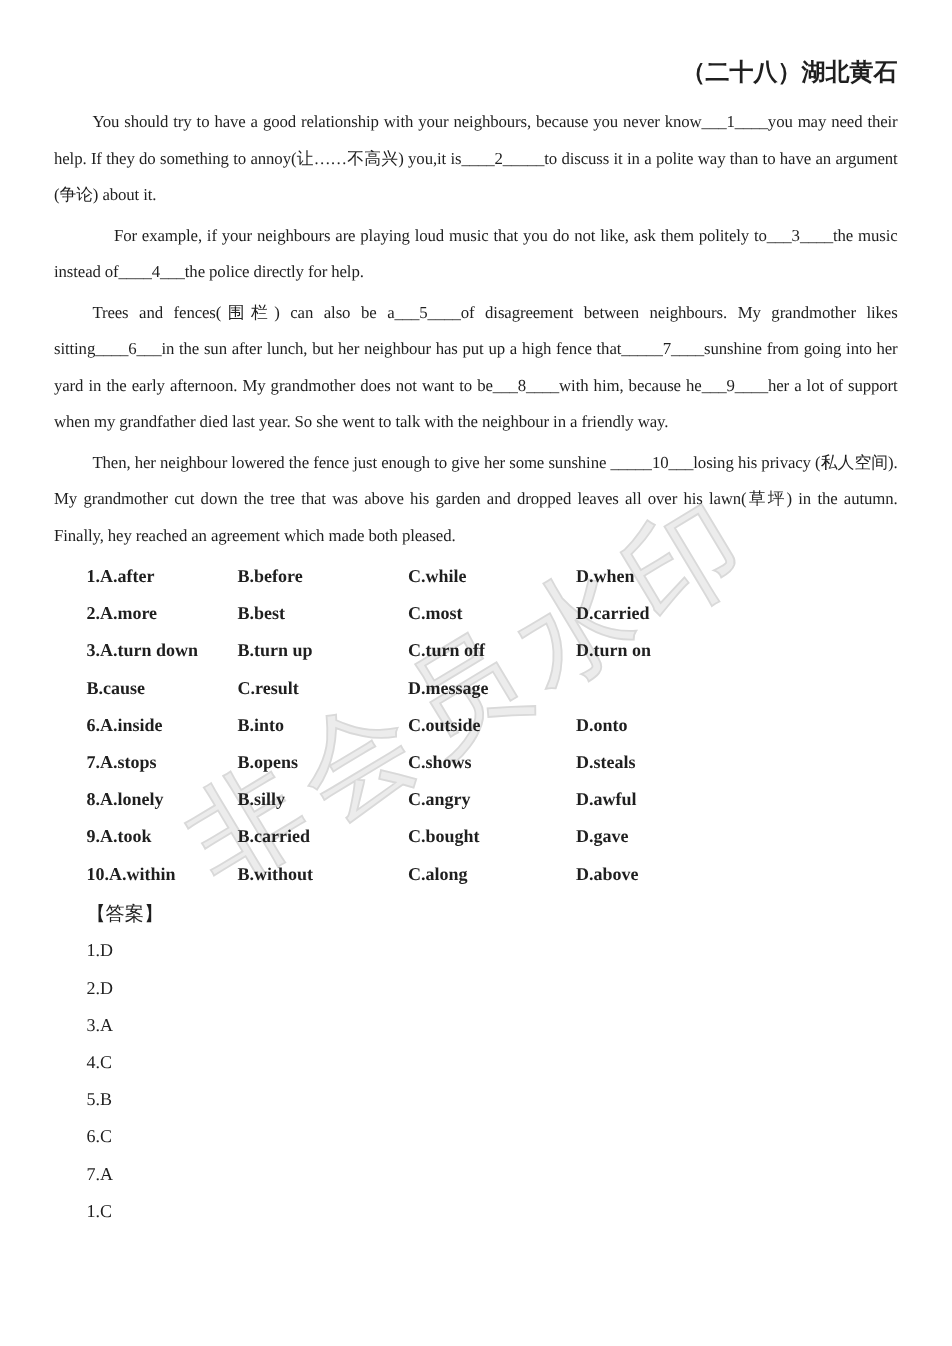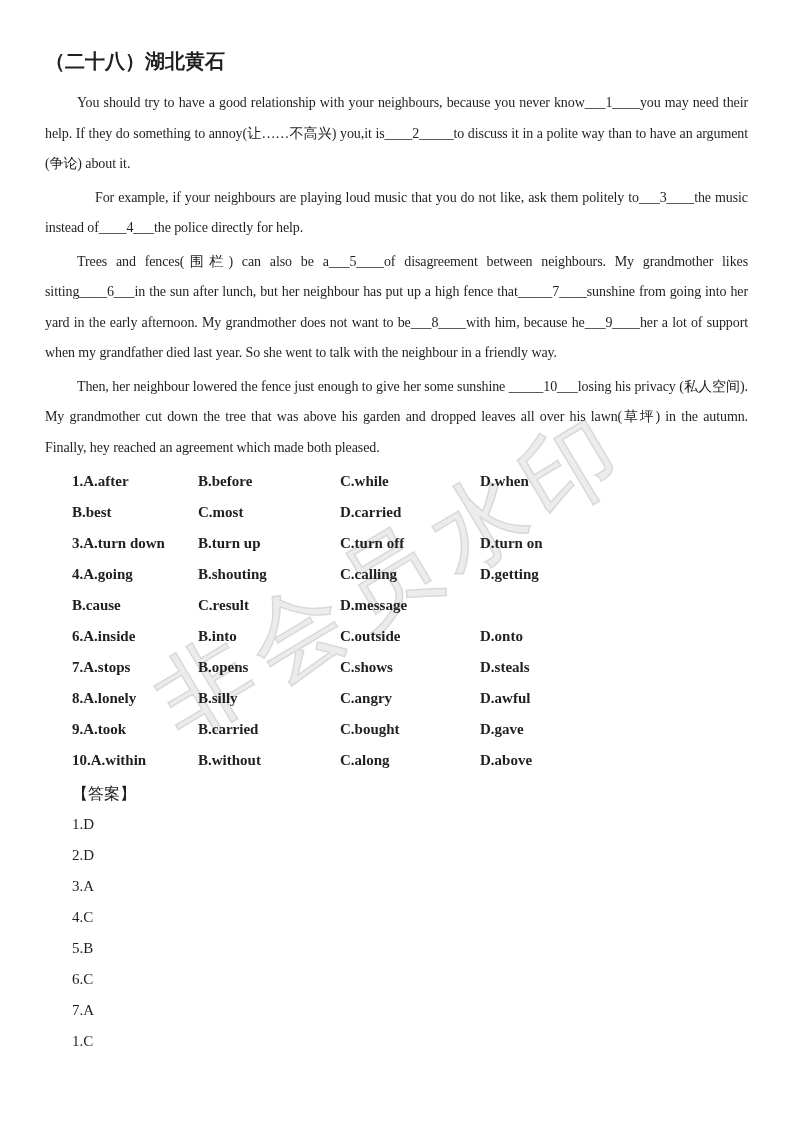--- a/index.html
+++ b/index.html
@@ -28,21 +28,21 @@
     pointer-events: none;
   }
   .page {
     position: relative;
     z-index: 1;
     box-sizing: border-box;
     padding: 46px 45px 0 45px;
   }
   .title {
     margin: 0 0 12px 0;
-    text-align: left;
+    text-align: right;
     font-size: 20px;
     font-weight: bold;
     line-height: 30px;
   }
   .para {
     margin: 2px 0 3px 0;
     font-size: 14px;
     letter-spacing: -0.1px;
     line-height: 30.5px;
     text-align: justify;
@@ -86,35 +86,30 @@
   </div>
 
   <div class="options">
     <div class="opt-row">
       <span class="opt-cell">1.A.after</span>
       <span class="opt-cell">B.before</span>
       <span class="opt-cell">C.while</span>
       <span class="opt-cell">D.when</span>
     </div>
     <div class="opt-row">
+      <span class="opt-cell">2.A.more</span>
       <span class="opt-cell">B.best</span>
       <span class="opt-cell">C.most</span>
       <span class="opt-cell">D.carried</span>
     </div>
     <div class="opt-row">
       <span class="opt-cell">3.A.turn down</span>
       <span class="opt-cell">B.turn up</span>
       <span class="opt-cell">C.turn off</span>
       <span class="opt-cell">D.turn on</span>
-    </div>
-    <div class="opt-row">
-      <span class="opt-cell">4.A.going</span>
-      <span class="opt-cell">B.shouting</span>
-      <span class="opt-cell">C.calling</span>
-      <span class="opt-cell">D.getting</span>
     </div>
     <div class="opt-row">
       <span class="opt-cell">B.cause</span>
       <span class="opt-cell">C.result</span>
       <span class="opt-cell">D.message</span>
     </div>
     <div class="opt-row">
       <span class="opt-cell">6.A.inside</span>
       <span class="opt-cell">B.into</span>
       <span class="opt-cell">C.outside</span>

